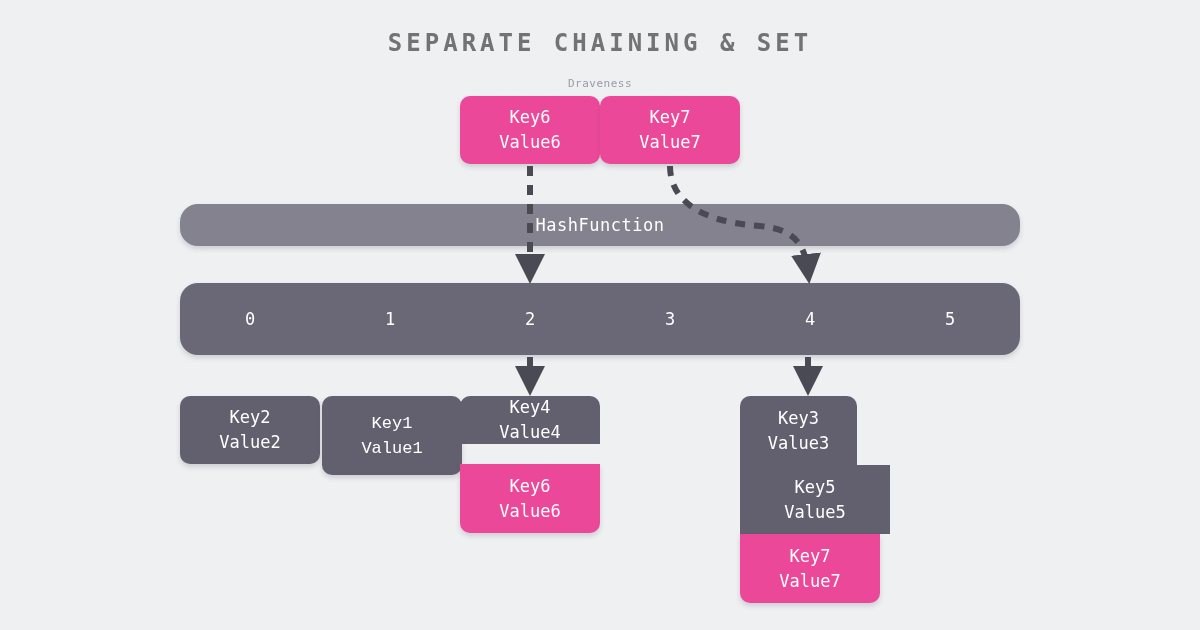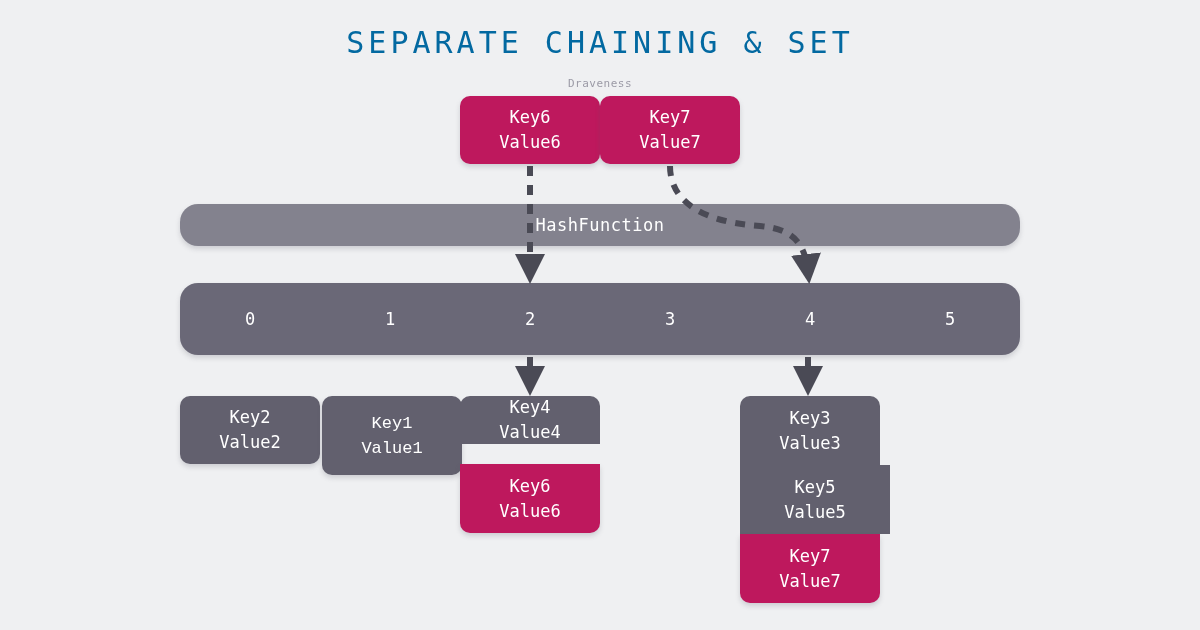--- a/index.html
+++ b/index.html
@@ -22,24 +22,24 @@
 
   
   #header {
     position: absolute;
     left: 0;
     top: 24px;
     width: 1200px;
     text-align: center;
   }
   #title {
-    font-size: 30px;
+    font-size: 24px;
     letter-spacing: 4px;
-    color: #0369a1;
-    font-weight: 400;
+    color: #737373;
+    font-weight: 700;
     line-height: 38px;
     white-space: pre;
   }
   #subtitle {
     margin-top: 15px;
     font-size: 11px;
     letter-spacing: 0.5px;
     color: #9b9aa6;
     line-height: 14px;
   }
@@ -53,21 +53,21 @@
     align-items: center;
     justify-content: center;
     color: #ffffff;
     font-size: 17px;
     line-height: 25px;
     text-align: center;
     box-shadow: 0 3px 5px rgba(90, 90, 105, 0.22);
   }
   .node .ln { white-space: pre; }
 
-  .teal { background: #be185d; }
+  .teal { background: #ec4899; }
   .grey { background: #62606e; }
 
   
   .top-flat  { border-top-left-radius: 0; border-top-right-radius: 0; }
   .bot-flat  { border-bottom-left-radius: 0; border-bottom-right-radius: 0; }
   .no-shadow { box-shadow: none; }
 
   
   .bar {
     position: absolute;
@@ -167,21 +167,21 @@
 
   <div class="node grey bot-flat no-shadow" style="left:460px; top:396px; width:140px; height:48px;">
     <span class="ln">Key4</span>
     <span class="ln">Value4</span>
   </div>
   <div class="node teal top-flat" style="left:460px; top:464px; width:140px; height:69px;">
     <span class="ln">Key6</span>
     <span class="ln">Value6</span>
   </div>
 
-  <div class="node grey bot-flat no-shadow" style="left:740px; top:396px; width:140px; height:69px;">
+  <div class="node grey bot-flat no-shadow" style="left:740px; top:396px; width:117px; height:69px;">
     <span class="ln">Key3</span>
     <span class="ln">Value3</span>
   </div>
   <div class="node grey top-flat bot-flat no-shadow" style="left:740px; top:465px; width:150px; height:69px;">
     <span class="ln">Key5</span>
     <span class="ln">Value5</span>
   </div>
   <div class="node teal top-flat" style="left:740px; top:534px; width:140px; height:69px;">
     <span class="ln">Key7</span>
     <span class="ln">Value7</span>

